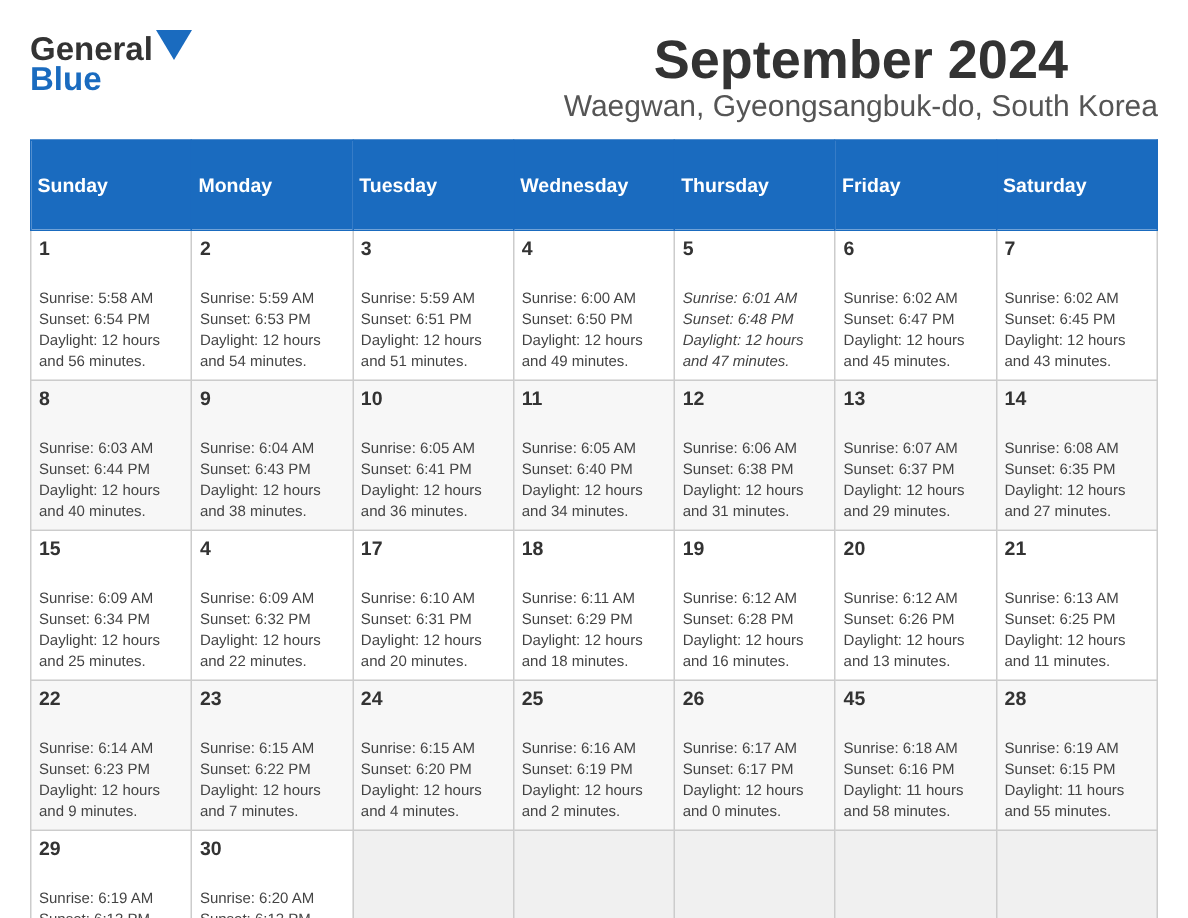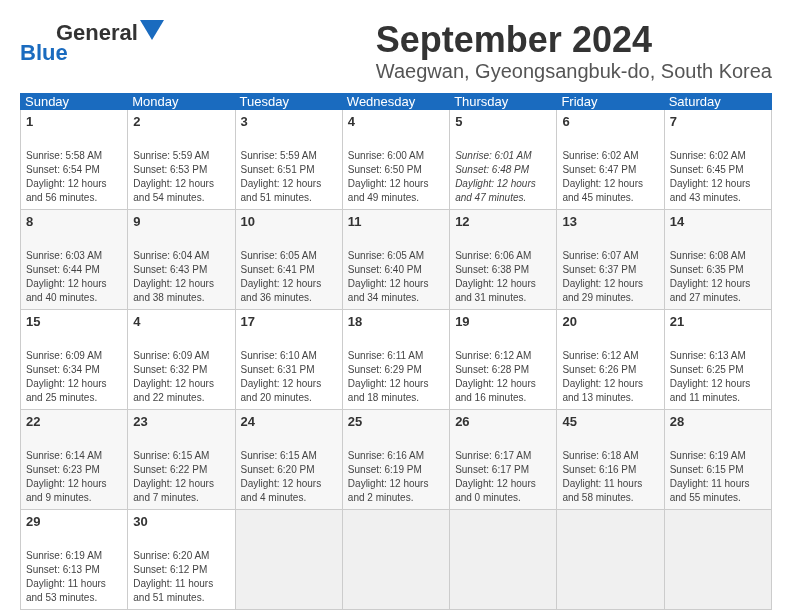--- a/index.html
+++ b/index.html
@@ -15,45 +15,45 @@
       align-items: flex-start;
       justify-content: space-between;
       margin-bottom: 10px;
     }
     .logo {
       display: flex;
       flex-direction: column;
       align-items: flex-start;
     }
     .title-block {
-      text-align: left;
+      text-align: center;
     }
     .title-block h1 {
       font-size: 36px;
       font-weight: bold;
       color: #333;
       line-height: 1.1;
     }
     .title-block h2 {
       font-size: 20px;
       font-weight: normal;
       color: #555;
     }
     .calendar {
       width: 100%;
       border-collapse: collapse;
       font-size: 11px;
     }
     .calendar thead tr th {
       background: #1a6bbf;
       color: #fff;
-      padding: 0 4px;
+      padding: 22px 4px;
       text-align: left;
       font-size: 13px;
-      font-weight: normal;
+      font-weight: bold;
       border: 1px solid #1a6bbf;
     }
     .calendar tbody tr td {
       border: 1px solid #ccc;
       padding: 4px 5px;
       vertical-align: top;
       width: 107px;
       min-height: 80px;
       background: #fff;
     }
@@ -78,21 +78,21 @@
     }
     .row-bg-light td:not(.empty) { background: #fff; }
     .row-bg-gray td:not(.empty) { background: #f7f7f7; }
   </style>
 </head>
 <body>
 
 <div class="header">
   <div class="logo">
     <div style="display:flex;align-items:center;">
-      <span style="font-size:22px;font-weight:bold;color:#333;margin-left:36px;">General</span>
+      <span style="font-size:22px;font-weight:bold;color:#333;">General</span>
       <svg width="24" height="20" viewBox="0 0 24 20" style="margin-left:2px;margin-top:-6px;">
         <polygon points="0,0 24,0 12,20" fill="#1a6bbf"></polygon>
       </svg>
     </div>
     <span style="font-size:22px;font-weight:bold;color:#1a6bbf;margin-top:-6px;">Blue</span>
   </div>
   <div class="title-block">
     <h1>September 2024</h1>
     <h2>Waegwan, Gyeongsangbuk-do, South Korea</h2>
   </div>

